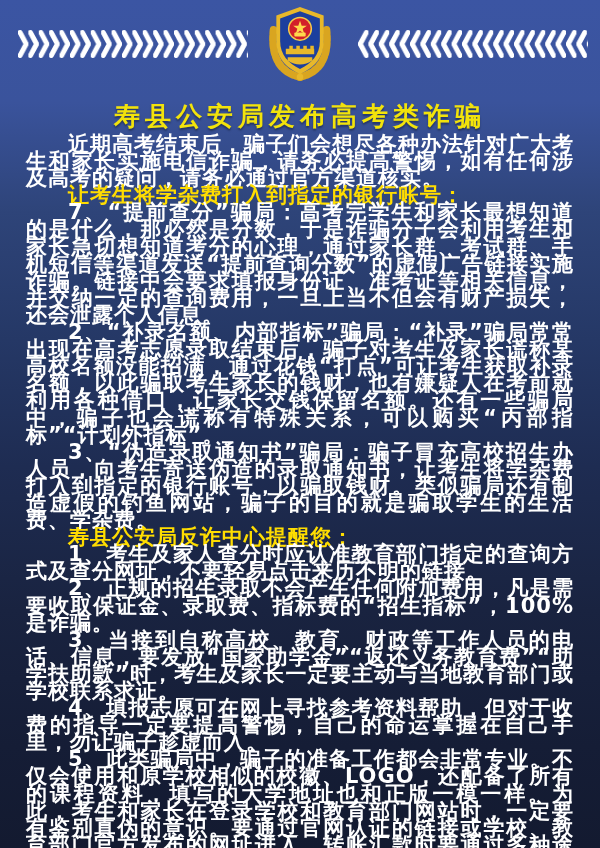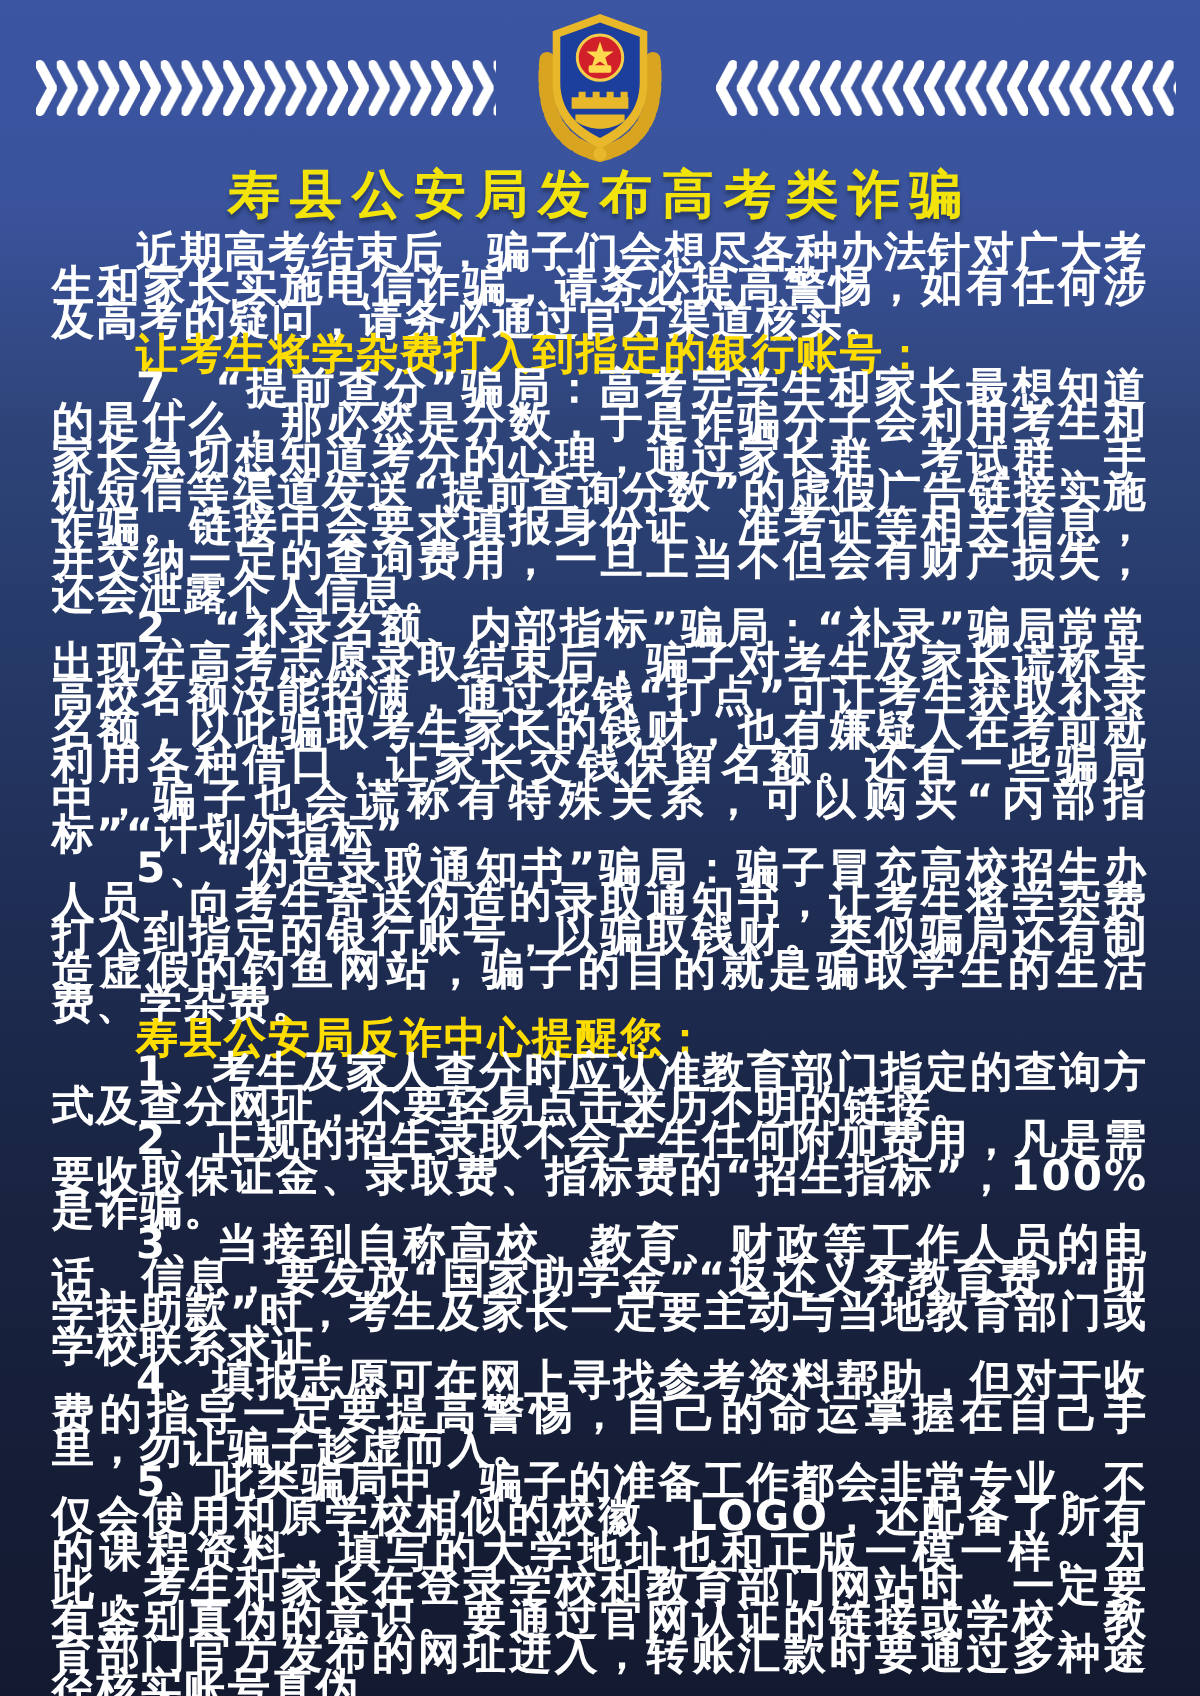--- a/index.html
+++ b/index.html
@@ -33,21 +33,21 @@
     transform: translateX(-50%);
   }
 
   .title {
     text-align: center;
     color: #f2e30b;
     font-size: 26px;
     line-height: 28px;
     letter-spacing: 5px;
     text-shadow: 0 2px 2px rgba(0,0,0,0.35);
-    margin-top: 2px;
+    margin-top: 20px;
   }
 
   .content {
     padding: 6px 26px 0 26px;
     color: #ffffff;
     font-size: 21px;
     line-height: 17.1px;
     letter-spacing: 1px;
     text-align: justify;
   }
@@ -129,21 +129,21 @@
 
   <div class="title">
     <div>寿县公安局发布高考类诈骗</div>
   </div>
 
   <div class="content">
     <p>近期高考结束后，骗子们会想尽各种办法针对广大考生和家长实施电信诈骗，请务必提高警惕，如有任何涉及高考的疑问，请务必通过官方渠道核实。</p>
     <p class="yellow-heading">让考生将学杂费打入到指定的银行账号：</p>
     <p>7、“提前查分”骗局：高考完学生和家长最想知道的是什么，那必然是分数，于是诈骗分子会利用考生和家长急切想知道考分的心理，通过家长群、考试群、手机短信等渠道发送“提前查询分数”的虚假广告链接实施诈骗。链接中会要求填报身份证、准考证等相关信息，并交纳一定的查询费用，一旦上当不但会有财产损失，还会泄露个人信息。</p>
     <p>2、“补录名额、内部指标”骗局：“补录”骗局常常出现在高考志愿录取结束后，骗子对考生及家长谎称某高校名额没能招满，通过花钱“打点”可让考生获取补录名额，以此骗取考生家长的钱财，也有嫌疑人在考前就利用各种借口，让家长交钱保留名额。还有一些骗局中，骗子也会谎称有特殊关系，可以购买“内部指标”“计划外指标”。</p>
-    <p>5、“伪造录取通知书”骗局：骗子冒充高校招生办人员，向考生寄送伪造的录取通知书，让考生将学杂费打入到指定的银行账号，以骗取钱财。类似骗局还有制造虚假的钓鱼网站，骗子的目的就是骗取学生的生活费、学杂费。</p>
+    <p>3、“伪造录取通知书”骗局：骗子冒充高校招生办人员，向考生寄送伪造的录取通知书，让考生将学杂费打入到指定的银行账号，以骗取钱财。类似骗局还有制造虚假的钓鱼网站，骗子的目的就是骗取学生的生活费、学杂费。</p>
     <p class="yellow-heading">寿县公安局反诈中心提醒您：</p>
     <p>1、考生及家人查分时应认准教育部门指定的查询方式及查分网址，不要轻易点击来历不明的链接。</p>
     <p>2、正规的招生录取不会产生任何附加费用，凡是需要收取保证金、录取费、指标费的“招生指标”，100%是诈骗。</p>
     <p>3、当接到自称高校、教育、财政等工作人员的电话、信息，要发放“国家助学金”“返还义务教育费”“助学扶助款”时，考生及家长一定要主动与当地教育部门或学校联系求证。</p>
     <p>4、填报志愿可在网上寻找参考资料帮助，但对于收费的指导一定要提高警惕，自己的命运掌握在自己手里，勿让骗子趁虚而入。</p>
     <p>5、此类骗局中，骗子的准备工作都会非常专业。不仅会使用和原学校相似的校徽、LOGO，还配备了所有的课程资料，填写的大学地址也和正版一模一样。为此，考生和家长在登录学校和教育部门网站时，一定要有鉴别真伪的意识。要通过官网认证的链接或学校、教育部门官方发布的网址进入，转账汇款时要通过多种途径核实账号真伪。</p>
   </div>
 
   <div class="footer">
     <div class="signature">寿县公安局反诈中心</div>

